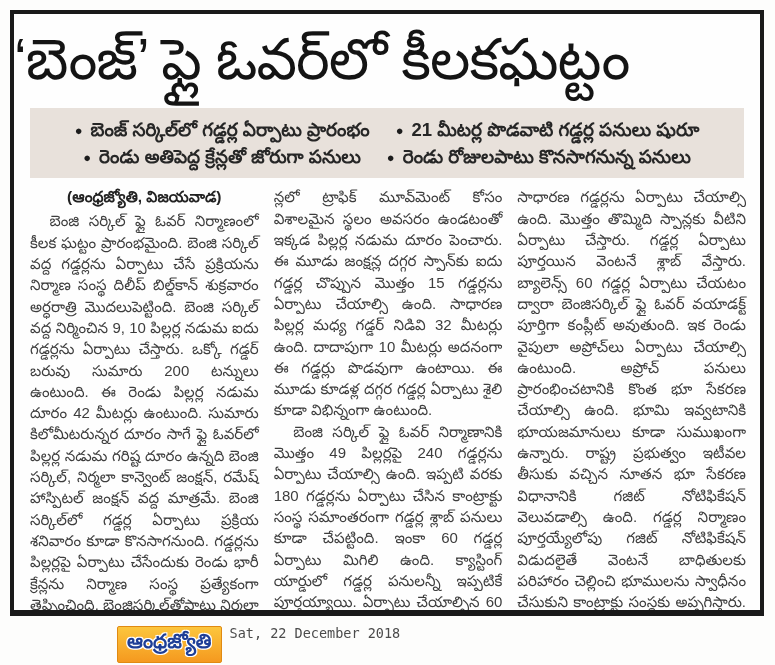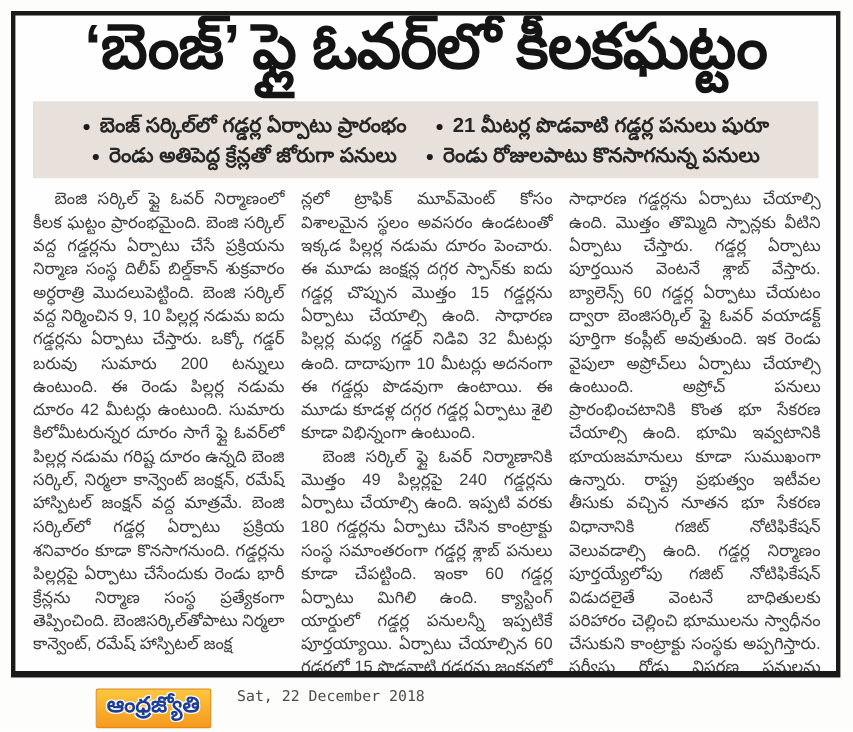--- a/index.html
+++ b/index.html
@@ -20,23 +20,23 @@
   }
   .page{position:relative;width:775px;height:665px;background:#fdfdfc;}
   .frame{
     position:absolute;left:10px;top:10px;width:754px;height:606px;
     background:#fefefe;
     border:4px solid var(--frame-border);
     border-bottom-width:6px;
     overflow:hidden;
   }
   .headline{
-    text-align:center;
+    margin-top:16px;
     font-size:57px;
-    font-weight:bold;
+    font-weight:normal;
     color:var(--headline);
     letter-spacing:-1px;
     line-height:1.05;
     white-space:nowrap;
   }
   .bullet-box{
     margin:18px 16px 0 16px;
     background:var(--bullet-bg);
     padding:9px 4px 8px 4px;
   }
@@ -63,40 +63,40 @@
     font-weight:bold;
     color:#222222;
     font-size:15.5px;
     margin-bottom:2px;
   }
   .para{text-align:justify;}
   .para.indent{text-indent:1.3em;}
   .footer{
     position:absolute;left:0;top:622px;width:728px;height:43px;
     display:flex;align-items:flex-start;
-    padding-left:87px;
+    padding-left:117px;
     background:transparent;
   }
   .logo{
     display:inline-block;
     background:linear-gradient(180deg,var(--logo-top),var(--logo-bottom));
     border:1px solid #e08a12;
     border-radius:2px;
     padding:3px 9px 4px 9px;
     margin-top:4px;
     font-size:20px;
     font-weight:bold;
     color:var(--logo-text);
     text-shadow:
       -1px -1px 0 #ffffff, 1px -1px 0 #ffffff,
       -1px  1px 0 #ffffff, 1px  1px 0 #ffffff;
     white-space:nowrap;
   }
   .footer-meta{
-    margin-left:24px;
+    margin-left:8px;
     font-family:"DejaVu Sans Mono","Liberation Mono",monospace;
     font-size:13.5px;
     color:var(--footer);
     line-height:1.45;
     padding-top:2px;
   }
   .footer-url{color:var(--footer);text-decoration:none;display:block;}
 </style>
 </head>
 <body>
@@ -125,20 +125,21 @@
         </span>
         <span class="bullet-item">
           <span class="bullet-dot">●</span>
           <span>రెండు రోజులపాటు కొనసాగనున్న పనులు</span>
         </span>
       </div>
     </div>
 
     <div class="columns">
       <div class="column">
+        <div class="dateline">(ఆంధ్రజ్యోతి, విజయవాడ)</div>
         <p class="para indent">బెంజి సర్కిల్ ఫ్లై ఓవర్ నిర్మాణంలో కీలక ఘట్టం ప్రారంభమైంది. బెంజి సర్కిల్ వద్ద గడ్డర్లను ఏర్పాటు చేసే ప్రక్రియను నిర్మాణ సంస్థ దిలీప్ బిల్డ్‌కాన్ శుక్రవారం అర్ధరాత్రి మొదలుపెట్టింది. బెంజి సర్కిల్ వద్ద నిర్మించిన 9, 10 పిల్లర్ల నడుమ ఐదు గడ్డర్లను ఏర్పాటు చేస్తారు. ఒక్కో గడ్డర్ బరువు సుమారు 200 టన్నులు ఉంటుంది. ఈ రెండు పిల్లర్ల నడుమ దూరం 42 మీటర్లు ఉంటుంది. సుమారు కిలోమీటరున్నర దూరం సాగే ఫ్లై ఓవర్‌లో పిల్లర్ల నడుమ గరిష్ట దూరం ఉన్నది బెంజి సర్కిల్, నిర్మలా కాన్వెంట్ జంక్షన్, రమేష్ హాస్పిటల్ జంక్షన్ వద్ద మాత్రమే. బెంజి సర్కిల్‌లో గడ్డర్ల ఏర్పాటు ప్రక్రియ శనివారం కూడా కొనసాగనుంది. గడ్డర్లను పిల్లర్లపై ఏర్పాటు చేసేందుకు రెండు భారీ క్రేన్లను నిర్మాణ సంస్థ ప్రత్యేకంగా తెప్పించింది. బెంజిసర్కిల్‌తోపాటు నిర్మలా కాన్వెంట్, రమేష్ హాస్పిటల్ జంక్ష</p>
       </div>
       <div class="column">
         <p class="para">న్లలో ట్రాఫిక్ మూవ్‌మెంట్ కోసం విశాలమైన స్థలం అవసరం ఉండటంతో ఇక్కడ పిల్లర్ల నడుమ దూరం పెంచారు. ఈ మూడు జంక్షన్ల దగ్గర స్పాన్‌కు ఐదు గడ్డర్ల చొప్పున మొత్తం 15 గడ్డర్లను ఏర్పాటు చేయాల్సి ఉంది. సాధారణ పిల్లర్ల మధ్య గడ్డర్ నిడివి 32 మీటర్లు ఉంది. దాదాపుగా 10 మీటర్లు అదనంగా ఈ గడ్డర్లు పొడవుగా ఉంటాయి. ఈ మూడు కూడళ్ల దగ్గర గడ్డర్ల ఏర్పాటు శైలి కూడా విభిన్నంగా ఉంటుంది.</p>
         <p class="para indent">బెంజి సర్కిల్ ఫ్లై ఓవర్ నిర్మాణానికి మొత్తం 49 పిల్లర్లపై 240 గడ్డర్లను ఏర్పాటు చేయాల్సి ఉంది. ఇప్పటి వరకు 180 గడ్డర్లను ఏర్పాటు చేసిన కాంట్రాక్టు సంస్థ సమాంతరంగా గడ్డర్ల శ్లాబ్ పనులు కూడా చేపట్టింది. ఇంకా 60 గడ్డర్ల ఏర్పాటు మిగిలి ఉంది. క్యాస్టింగ్ యార్డులో గడ్డర్ల పనులన్నీ ఇప్పటికే పూర్తయ్యాయి. ఏర్పాటు చేయాల్సిన 60 గడ్డర్లలో 15 పొడవాటి గడ్డర్లను జంక్షన్లలో ఏర్పాటు చేస్తారు. ఇవి కాకుండా 45</p>
       </div>
       <div class="column">
         <p class="para">సాధారణ గడ్డర్లను ఏర్పాటు చేయాల్సి ఉంది. మొత్తం తొమ్మిది స్పాన్లకు వీటిని ఏర్పాటు చేస్తారు. గడ్డర్ల ఏర్పాటు పూర్తయిన వెంటనే శ్లాబ్ వేస్తారు. బ్యాలెన్స్ 60 గడ్డర్ల ఏర్పాటు చేయటం ద్వారా బెంజిసర్కిల్ ఫ్లై ఓవర్ వయాడక్ట్ పూర్తిగా కంప్లీట్ అవుతుంది. ఇక రెండు వైపులా అప్రోచ్‌లు ఏర్పాటు చేయాల్సి ఉంటుంది. అప్రోచ్ పనులు ప్రారంభించటానికి కొంత భూ సేకరణ చేయాల్సి ఉంది. భూమి ఇవ్వటానికి భూయజమానులు కూడా సుముఖంగా ఉన్నారు. రాష్ట్ర ప్రభుత్వం ఇటీవల తీసుకు వచ్చిన నూతన భూ సేకరణ విధానానికి గజిట్ నోటిఫికేషన్ వెలువడాల్సి ఉంది. గడ్డర్ల నిర్మాణం పూర్తయ్యేలోపు గజిట్ నోటిఫికేషన్ విడుదలైతే వెంటనే బాధితులకు పరిహారం చెల్లించి భూములను స్వాధీనం చేసుకుని కాంట్రాక్టు సంస్థకు అప్పగిస్తారు. సర్వీసు రోడ్డు విస్తరణ పనులను సమాంతరంగా జాతీయ రహదారుల సంస్థ చేపడుతుంది.</p>
       </div>
     </div>

